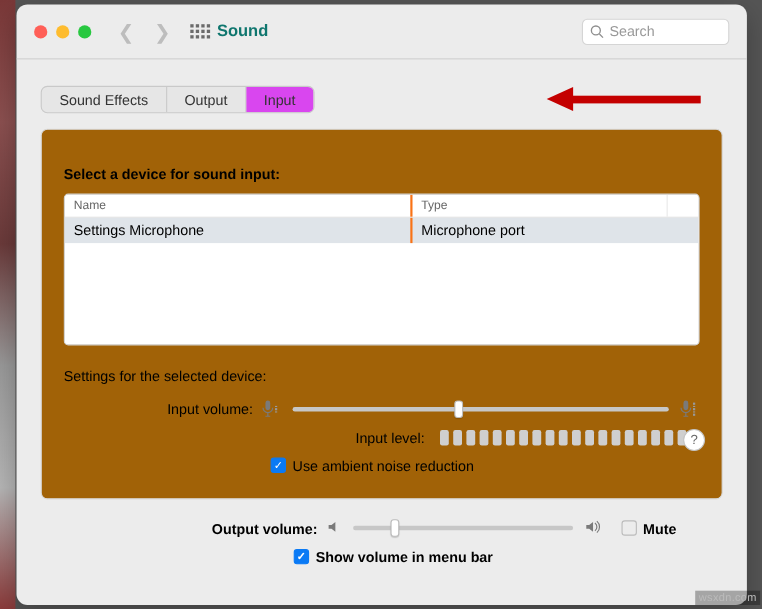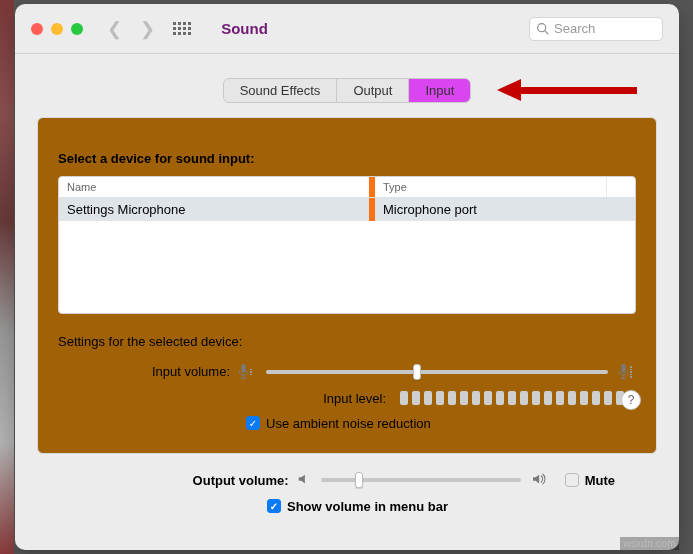--- a/index.html
+++ b/index.html
@@ -8,59 +8,59 @@
 .window { position: absolute; left: 15px; top: 4px; width: 664px; height: 546px; background: #ececec; border-radius: 10px; box-shadow: 0 8px 24px rgba(0,0,0,0.25); overflow: hidden; }
 .titlebar { height: 50px; display: flex; align-items: center; padding: 0 16px; border-bottom: 1px solid #d0d0d0; }
 .traffic { display: flex; gap: 8px; }
 .tl { width: 12px; height: 12px; border-radius: 50%; }
 .tl.red { background: #ff5f57; } .tl.yel { background: #febc2e; } .tl.grn { background: #28c840; }
 .nav { display: flex; gap: 18px; margin-left: 24px; color: #bdbdbd; font-size: 18px; }
 .nav span { cursor: default; }
 .grid-icon { margin-left: 18px; color: #6b6b6b; font-size: 16px; letter-spacing: -2px; line-height: 4px; display: flex; flex-direction: column; gap: 2px; }
 .grid-icon div { display: flex; gap: 2px; }
 .grid-icon i { width: 3px; height: 3px; background: #6b6b6b; display: block; }
-.title { margin-left: 30px; font-size: 15px; font-weight: 600; color: #701a75; }
+.title { margin-left: 6px; font-size: 15px; font-weight: 600; color: #0f766e; }
 .search { margin-left: auto; width: 134px; height: 24px; background: #fff; border: 1px solid #d5d5d5; border-radius: 5px; display: flex; align-items: center; padding: 0 6px; color: #999; font-size: 13px; }
 .search svg { width: 13px; height: 13px; margin-right: 5px; }
 .content { padding: 24px 22px 8px; }
-.segbar { display: flex; justify-content: center; position: relative; margin-bottom: 14px; }
+.segbar { display: flex; position: relative; margin-bottom: 14px; }
 .seg { display: flex; background: #e6e6e6; border: 1px solid #c9c9c9; border-radius: 6px; overflow: hidden; font-size: 13px; }
 .seg div { padding: 4px 16px; border-right: 1px solid #c9c9c9; color: #333; }
 .seg div:last-child { border-right: none; }
 .seg .active { background: #d946ef; }
 .arrow { position: absolute; left: 460px; top: 3px; width: 140px; height: 18px; }
 .arrow-line { position: absolute; left: 20px; top: 6px; width: 120px; height: 7px; background: #c40000; }
 .arrow-head { position: absolute; left: 0; top: -2px; width: 0; height: 0; border-top: 11px solid transparent; border-bottom: 11px solid transparent; border-right: 24px solid #c40000; }
 .panel { border: 1px solid #d9d9d9; border-radius: 6px; padding: 33px 20px 22px; background: #a16207; }
 .panel h4 { font-size: 13px; font-weight: 600; margin-bottom: 10px; }
 .table { border: 1px solid #d3d3d3; border-radius: 4px; background: #fff; overflow: hidden; height: 138px; }
 .thead { display: flex; font-size: 11px; color: #666; border-bottom: 1px solid #e2e2e2; }
 .thead div, .trow div { padding: 4px 8px; }
-.colname { width: 316px; border-right: 6px solid #f97316; }
+.colname { width: 316px; border-right: 2px solid #f97316; }
 .coltype { flex: 1; border-right: 1px solid #e8e8e8; }
 .colend { width: 28px; }
 .trow { display: flex; font-size: 13px; background: #dfe4e9; }
 .subhdr { font-size: 13px; margin: 20px 0 14px; }
 .row { display: flex; align-items: center; margin-bottom: 10px; font-size: 13px; justify-content: flex-end; }
 .rlabel { width: 180px; text-align: right; padding-right: 8px; }
 .mic-low, .mic-high { width: 18px; color: #666; display: flex; align-items: center; gap: 1px; }
 .mic-svg { width: 11px; }
 .mic-dots { display:flex; flex-direction:column; gap:1px; }
 .mic-dots i { width:1.5px; height:1.5px; background:#999; display:block; }
 .slider { flex: 1; height: 4px; background: #c7c7c7; border-radius: 2px; margin: 0 10px; position: relative; }
 .thumb { position: absolute; top: -6px; width: 8px; height: 16px; background: #fff; border: 1px solid #bcbcbc; border-radius: 3px; box-shadow: 0 1px 1px rgba(0,0,0,0.15); }
 .level-bars { display: flex; gap: 4px; margin-left: 6px; }
 .level-bars i { width: 8px; height: 14px; background: #cfcfcf; border-radius: 2px; display: block; }
 .chk { width: 14px; height: 14px; border-radius: 3px; border: 1px solid #bbb; display: inline-flex; align-items: center; justify-content: center; margin-right: 6px; font-size: 10px; color: #fff; }
 .chk.on { background: #0a7af5; border-color: #0a7af5; }
 .chkrow { display: flex; align-items: center; font-size: 13px; padding-left: 188px; }
 .help { position: absolute; right: 38px; bottom: 140px; width: 20px; height: 20px; border: 1px solid #c3c3c3; border-radius: 50%; background: #fff; font-size: 12px; color: #666; display: flex; align-items: center; justify-content: center; }
 .bottom { padding: 18px 42px 0; font-weight: bold; }
 .spk { color: #666; }
-.watermark { position: absolute; right: 14px; bottom: 4px; font-size: 10px; color: #bbb; background: rgba(0,0,0,0.3); padding: 1px 3px; font-family: Arial; letter-spacing: 0.3px; }
+.watermark { position: absolute; right: 2px; bottom: 4px; font-size: 10px; color: #bbb; background: rgba(0,0,0,0.3); padding: 1px 3px; font-family: Arial; letter-spacing: 0.3px; }
 </style>
 </head>
 <body>
 
 <div class="bg-strip"></div>
 
 <div class="window">
   <div class="titlebar">
     <div class="traffic">
       <div class="tl red"></div>

